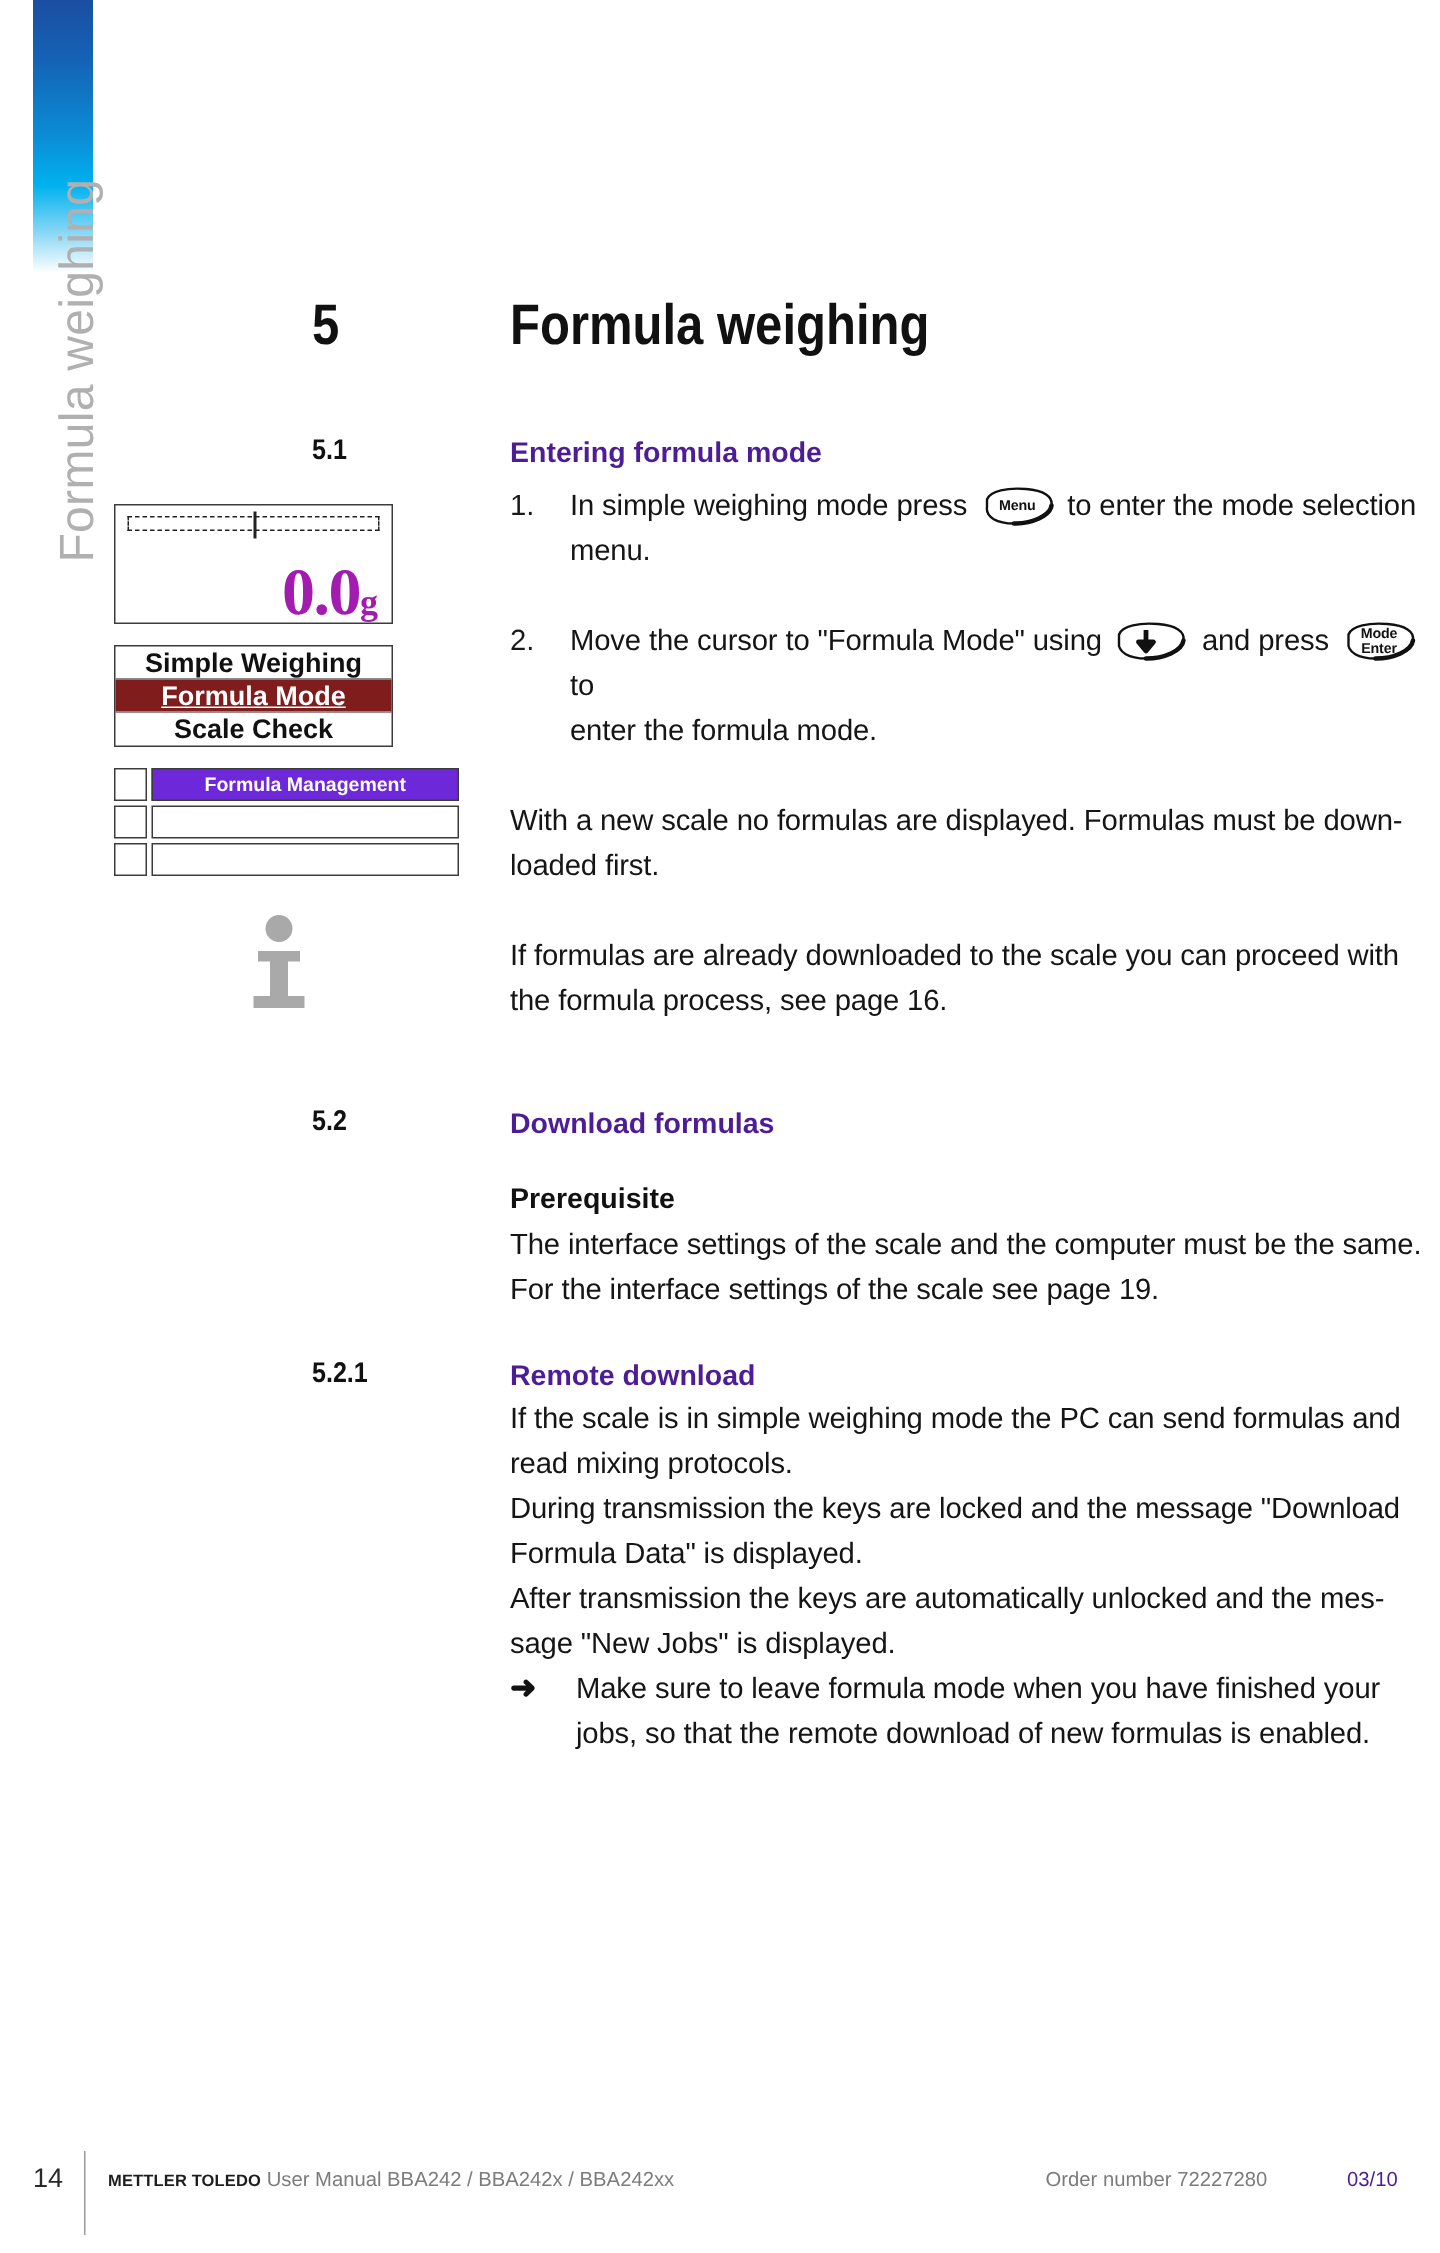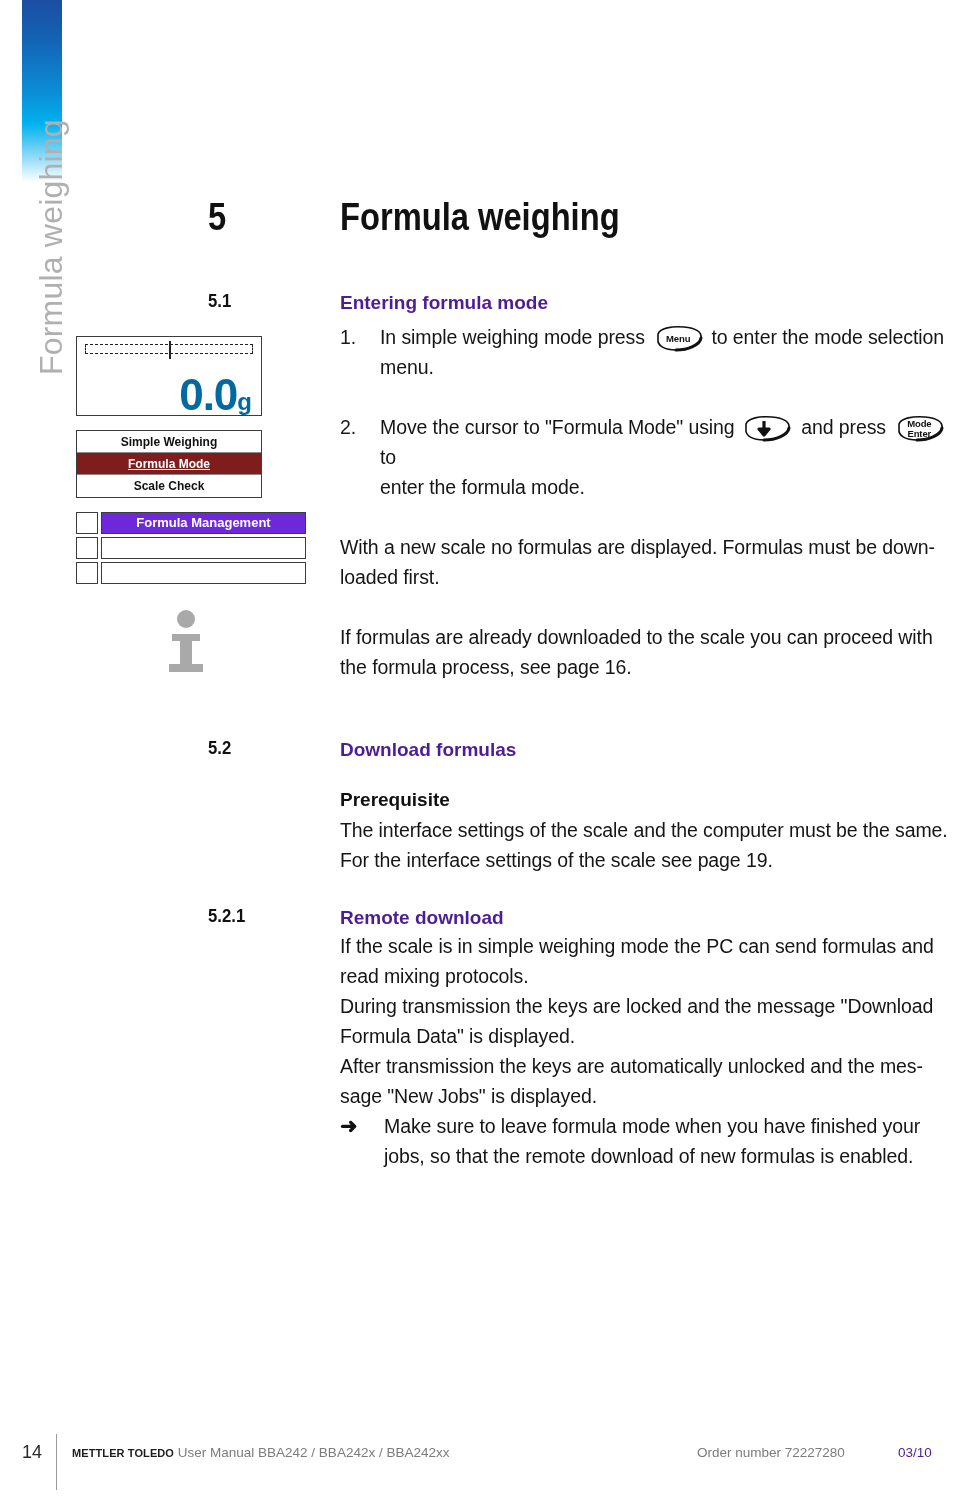--- a/index.html
+++ b/index.html
@@ -80,41 +80,41 @@
     background: #222;
   }
   .lcd-value {
     position: absolute;
     right: 10px;
     bottom: -2px;
     font-size: 44px;
     font-weight: 700;
     letter-spacing: -1px;
     line-height: 1;
-    color: #0369a1;
-    font-family: Liberation Sans, sans-serif;
+    color: #a21caf;
+    font-family: Liberation Serif, serif;
   }
   .lcd-unit {
     font-size: 24px;
     font-weight: 700;
     vertical-align: baseline;
   }
 
   .menu-box {
     margin-top: 14px;
     width: 186px;
     border: 1.5px solid #3c3c3c;
     background: #fff;
     box-sizing: border-box;
   }
   .menu-row {
     height: 22px;
     line-height: 22px;
     text-align: center;
-    font-size: 12px;
+    font-size: 18px;
     font-weight: 700;
     color: #111;
     border-bottom: 1.5px solid #8a8a8a;
     box-sizing: border-box;
     font-family: "Liberation Sans", sans-serif;
   }
   .menu-row:last-child { border-bottom: none; }
   .menu-row.selected { background: #7f1d1d; color: #ffffff; text-decoration: underline; }
 
   #fm-list { margin-top: 14px; width: 230px; }

